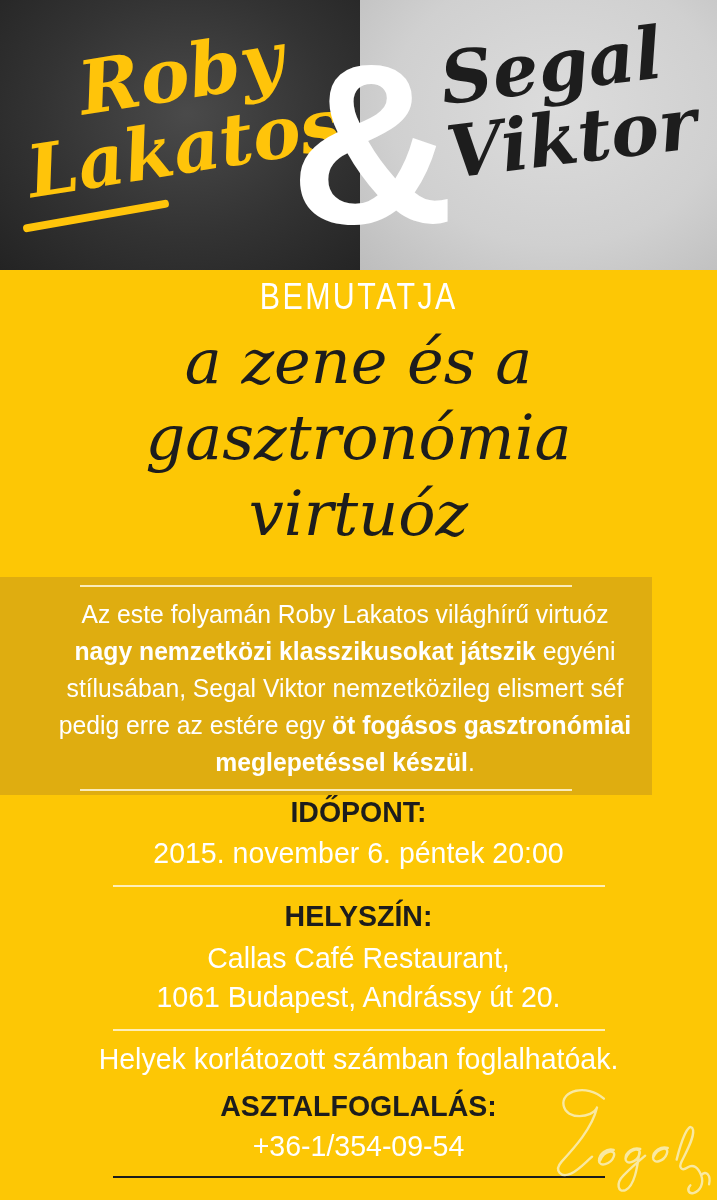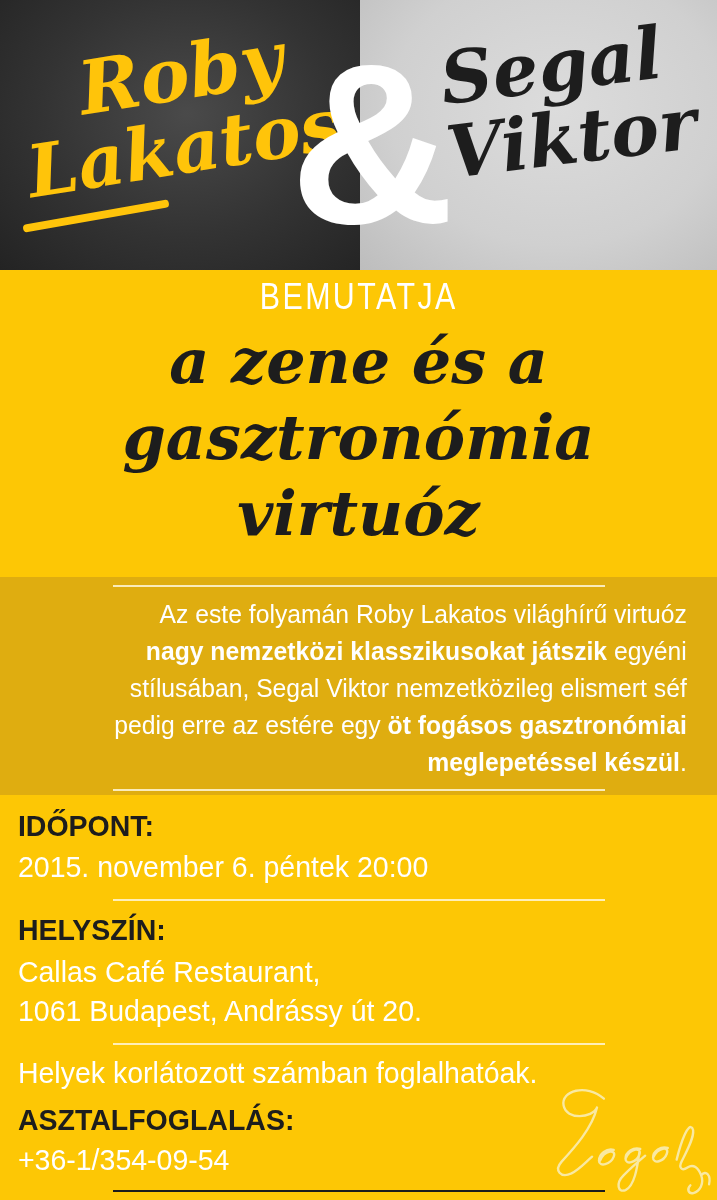--- a/index.html
+++ b/index.html
@@ -31,40 +31,40 @@
   }
   
   .intro { width:717px; height:307px; background:var(--bright-yellow,#FDC705); text-align:center; }
   .kicker { padding-top:6px; }
   .kicker span {
     display:inline-block; transform:scaleX(0.82); transform-origin:center;
     color:var(--white,#ffffff); font-size:37px; letter-spacing:3px; font-weight:400;
   }
   .title {
     margin:6px 0 0; font-family:"DejaVu Serif","Liberation Serif",serif;
-    font-style:italic; font-weight:700; font-size:62px; line-height:76px;
+    font-style:italic; font-weight:400; font-size:62px; line-height:76px;
     color:var(--ink,#1d1d1d);
   }
   .title .tl { display:block; }
   
   .description {
-    width:717px; height:218px; background:var(--deep-yellow,#DFAD10);
-    box-sizing:border-box; padding-top:8px; text-align:right;
+    width:652px; height:218px; background:var(--deep-yellow,#DFAD10);
+    box-sizing:border-box; padding-top:8px; text-align:center;
   }
   .rule { border:none; height:2px; width:492px; margin:0 auto; background:var(--divider-light,#FFF6D8); opacity:0.85; }
   .rule.dark { background:var(--divider-dark,#1B1B1B); opacity:1; }
   .desc-text {
     white-space:pre-line; margin:9px auto 8px; width:690px;
     transform:scaleX(0.95); transform-origin:center;
     color:var(--white,#ffffff); font-size:26px; line-height:37px; font-weight:400;
   }
   
   .details {
     position:relative; width:717px; height:405px; background:var(--bright-yellow,#FDC705);
-    box-sizing:border-box; padding-top:14px; 
+    box-sizing:border-box; text-align:center;
   }
   .label {
     font-weight:700; font-size:30px; line-height:34px; color:var(--ink,#1d1d1d);
     transform:scaleX(0.95); transform-origin:center;
   }
   .value {
     color:var(--white,#ffffff); font-size:30px; line-height:36px;
     transform:scaleX(0.95); transform-origin:center;
   }
   .mt6  { margin-top:6px; }  .mt3  { margin-top:3px; }

